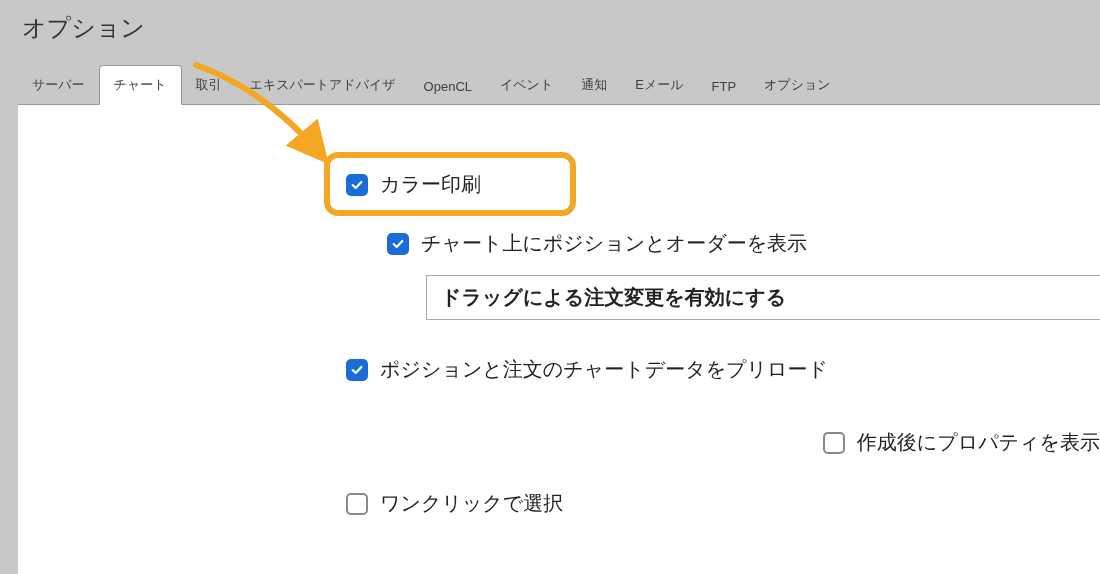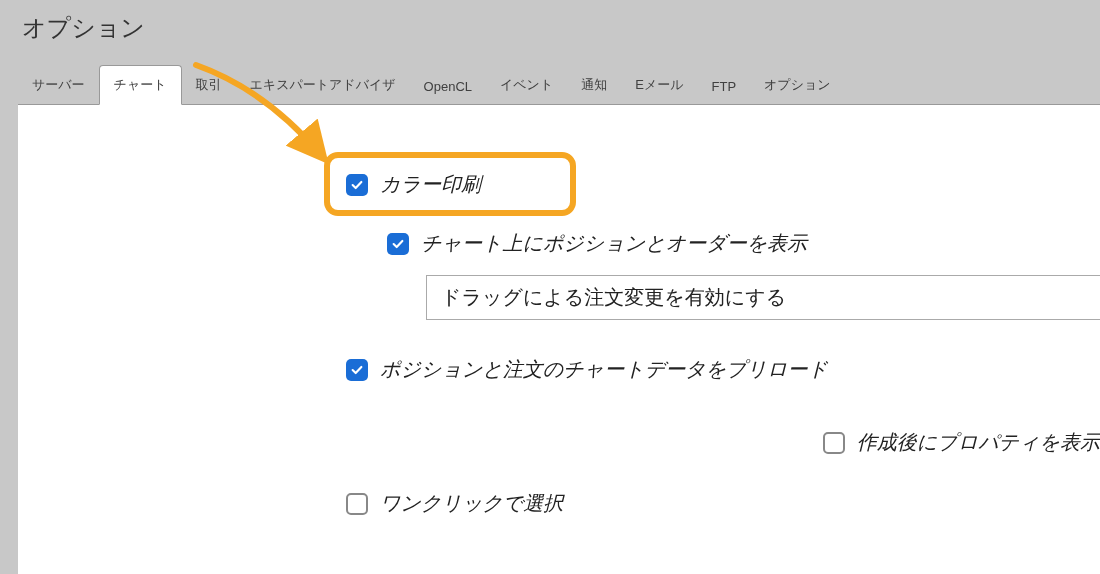--- a/index.html
+++ b/index.html
@@ -62,21 +62,20 @@
     .options-list {
       padding-top: 66px;
       padding-left: 328px;
     }
     .option-row {
       display: flex;
       align-items: center;
       margin-bottom: 32px;
       font-size: 20px;
       color: #222;
-      font-style: italic;
     }
     .checkbox {
       width: 22px;
       height: 22px;
       border-radius: 5px;
       margin-right: 12px;
       display: inline-flex;
       align-items: center;
       justify-content: center;
       flex-shrink: 0;
@@ -165,21 +164,21 @@
         <span class="checkbox checked">
           <svg viewBox="0 0 16 16">
               <path d="M3 8 L6.5 11.5 L13 4.5" stroke="#fff" stroke-width="2.4" fill="none" stroke-linecap="round" stroke-linejoin="round"></path>
             </svg>
         </span>
         <span>チャート上にポジションとオーダーを表示</span>
       </div>
 
     </div>
 
-    <div class="sub-row" style="margin-left:38px;">
+    <div class="sub-row" style="margin-left:38px;font-weight:bold;">
       <span class="sub-input">ドラッグによる注文変更を有効にする</span>
     </div>
 
     <div class="options-list" style="padding-top:0;">
 
       <div class="option-row row-5">
         <span class="checkbox checked">
           <svg viewBox="0 0 16 16">
               <path d="M3 8 L6.5 11.5 L13 4.5" stroke="#fff" stroke-width="2.4" fill="none" stroke-linecap="round" stroke-linejoin="round"></path>
             </svg>

